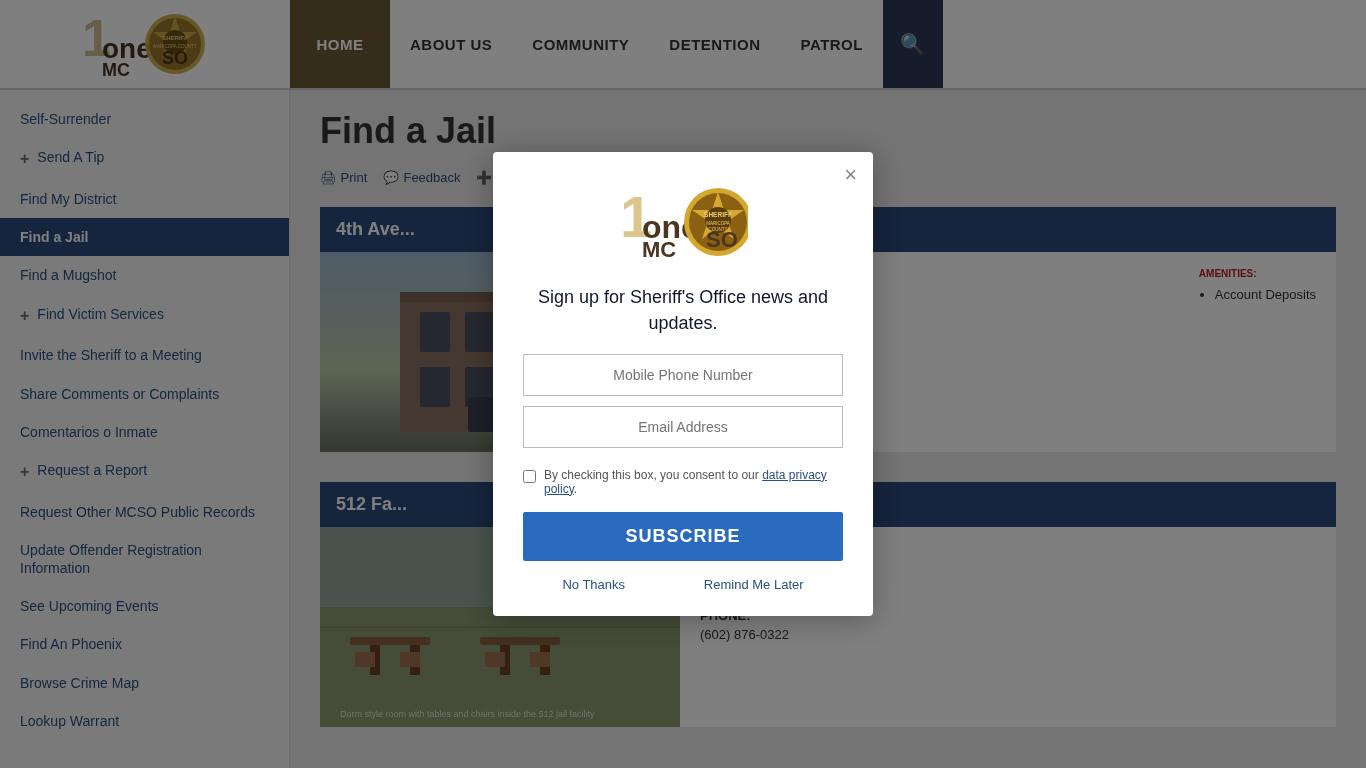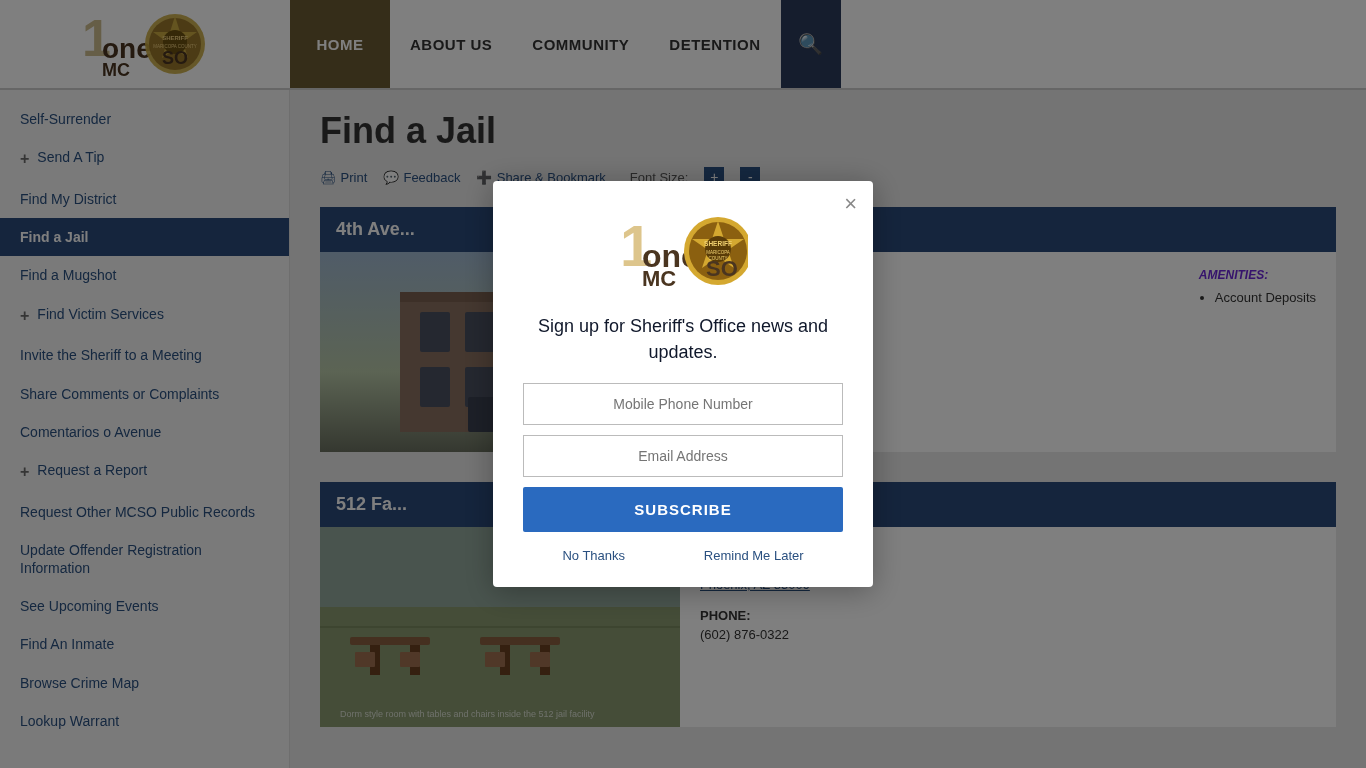--- a/index.html
+++ b/index.html
@@ -172,21 +172,21 @@
     }
     .jail-info-label {
       font-weight: bold;
       font-size: 13px;
       color: #333;
       margin-bottom: 4px;
     }
     .jail-info-link { color: #2a5080; text-decoration: underline; font-size: 13px; }
     .jail-info-text { font-size: 13px; color: #333; }
     .jail-amenities { margin-left: 60px; padding: 16px 20px; }
-    .amenities-label { font-weight: bold; font-size: 12px; color: #6d28d9; margin-bottom: 8px; font-style: italic; }
+    .amenities-label { font-weight: bold; font-size: 10px; color: #b91c1c; margin-bottom: 8px; }
     .amenities-list { padding-left: 16px; font-size: 13px; }
     .amenities-list li { margin-bottom: 4px; }
 
     
     .overlay {
       position: fixed;
       top: 0; left: 0; right: 0; bottom: 0;
       background: rgba(0,0,0,0.5);
       z-index: 100;
       display: flex;
@@ -243,21 +243,21 @@
       color: #555;
       margin: 10px 0 16px;
       text-align: left;
     }
     .modal-consent a { color: #2a5080; }
     .subscribe-btn {
       background: #2a6abf;
       color: #fff;
       border: none;
       padding: 14px 40px;
-      font-size: 15px;
+      font-size: 18px;
       font-weight: bold;
       letter-spacing: 1px;
       cursor: pointer;
       border-radius: 2px;
       width: 100%;
       margin-bottom: 16px;
     }
     .modal-footer-links {
       display: flex;
       justify-content: space-around;
@@ -296,20 +296,21 @@
         <text x="82" y="56" font-size="18" font-weight="900" fill="#4a3520" font-family="Arial">SO</text>
       </svg>
     </div>
   </div>
 
   <div class="nav-links">
     <button class="nav-item home">HOME</button>
     <button class="nav-item">ABOUT US</button>
     <button class="nav-item">COMMUNITY</button>
     <button class="nav-item">DETENTION</button>
+    <button class="nav-item">PATROL</button>
     <button class="search-btn">
       <span>🔍</span>
     </button>
   </div>
 </nav>
 
 <div class="main-layout">
 
   <aside class="sidebar">
     <div class="sidebar-item">
@@ -332,37 +333,37 @@
       <span class="sidebar-plus">+</span>
       <span>Find Victim Services</span>
     </div>
     <div class="sidebar-item">
       <span>Invite the Sheriff to a Meeting</span>
     </div>
     <div class="sidebar-item">
       <span>Share Comments or Complaints</span>
     </div>
     <div class="sidebar-item">
-      <span>Comentarios o Avenue</span>
+      <span>Comentarios o Inmate</span>
     </div>
     <div class="sidebar-item">
       <span class="sidebar-plus">+</span>
       <span>Request a Report</span>
     </div>
     <div class="sidebar-item">
       <span>Request Other MCSO Public Records</span>
     </div>
     <div class="sidebar-item">
       <span>Update Offender Registration Information</span>
     </div>
     <div class="sidebar-item">
       <span>See Upcoming Events</span>
     </div>
     <div class="sidebar-item">
-      <span>Find An Inmate</span>
+      <span>Find An Phoenix</span>
     </div>
     <div class="sidebar-item">
       <span>Browse Crime Map</span>
     </div>
     <div class="sidebar-item">
       <span>Lookup Warrant</span>
     </div>
   </aside>
 
   <main class="content-area">
@@ -503,20 +504,27 @@
 
         <text x="88" y="65" font-size="22" font-weight="900" fill="#4a3520" font-family="Arial">SO</text>
       </svg>
     </div>
 
     <p class="modal-title">Sign up for Sheriff's Office news and updates.</p>
 
     <input type="tel" class="modal-input" placeholder="Mobile Phone Number" style="">
     <input type="email" class="modal-input" placeholder="Email Address" style="">
 
+    <div class="modal-consent">
+      <input type="checkbox" style="flex-shrink: 0; margin-top: 2px;">
+      <span>
+        <span>By checking this box, you consent to our</span>
+        <a href="#">data privacy policy</a>.
+      </span>
+    </div>
 
     <button class="subscribe-btn">SUBSCRIBE</button>
 
     <div class="modal-footer-links">
       <span>No Thanks</span>
       <span>Remind Me Later</span>
     </div>
   </div>
 </div>
 

